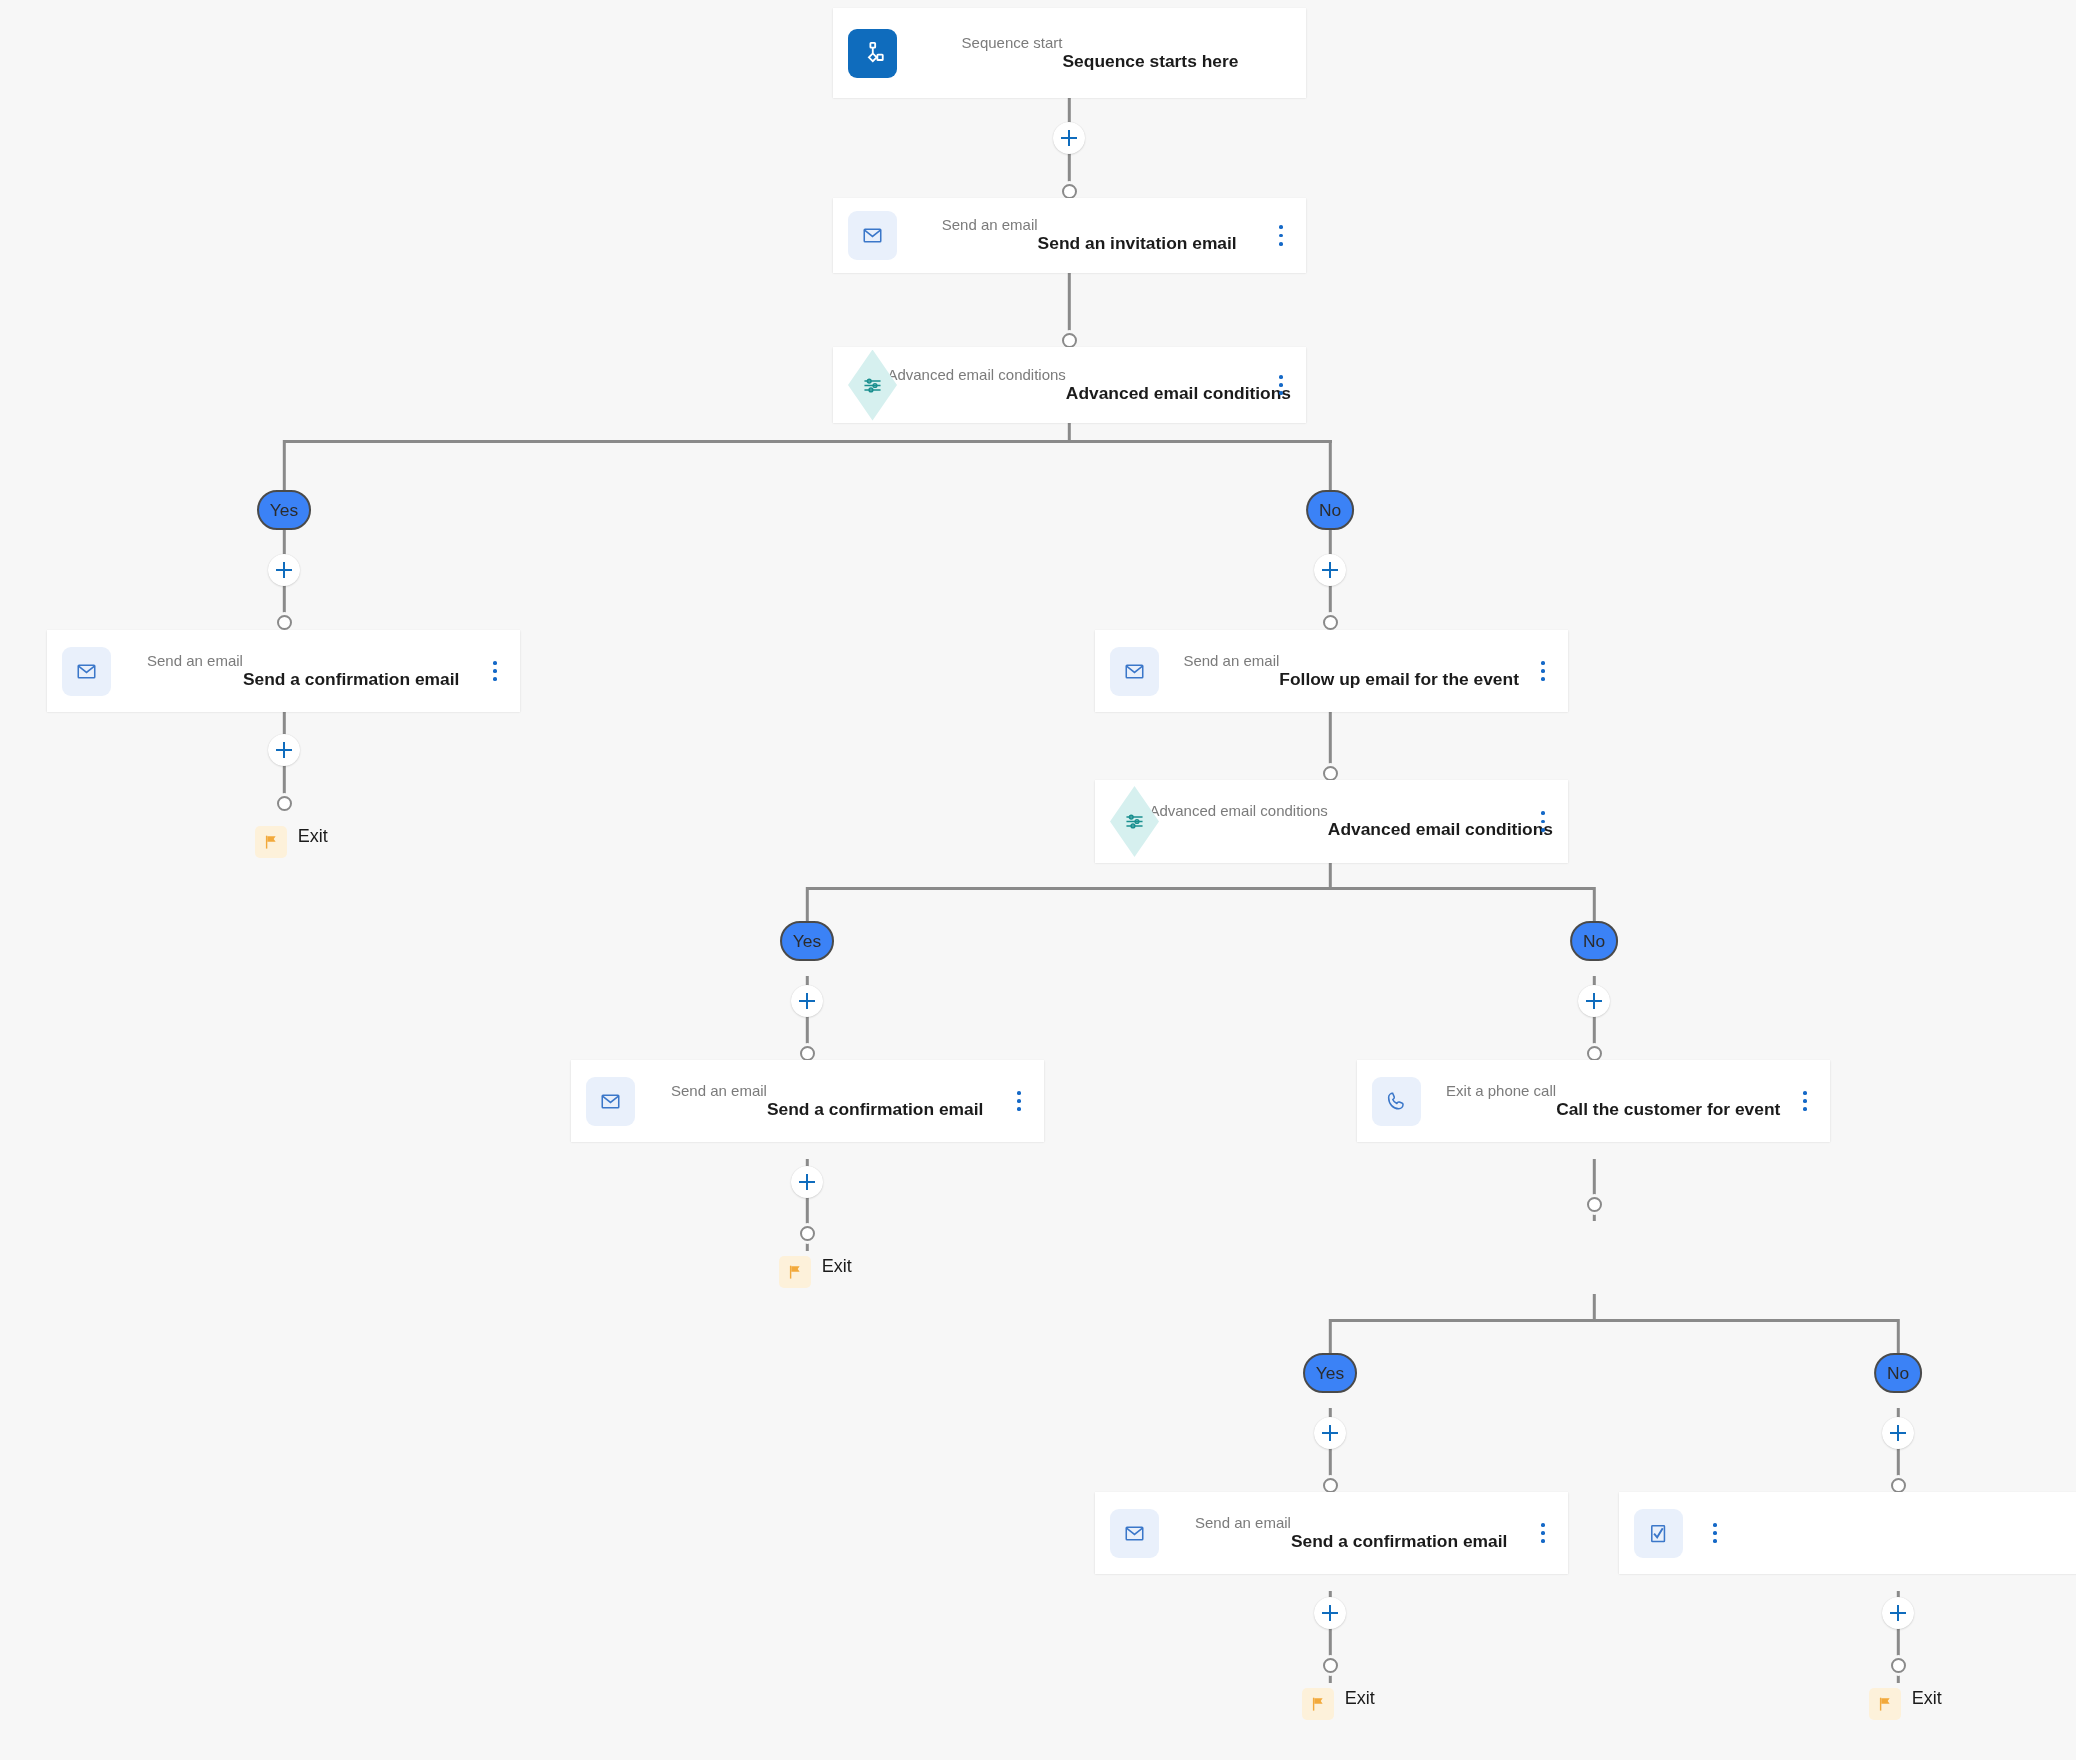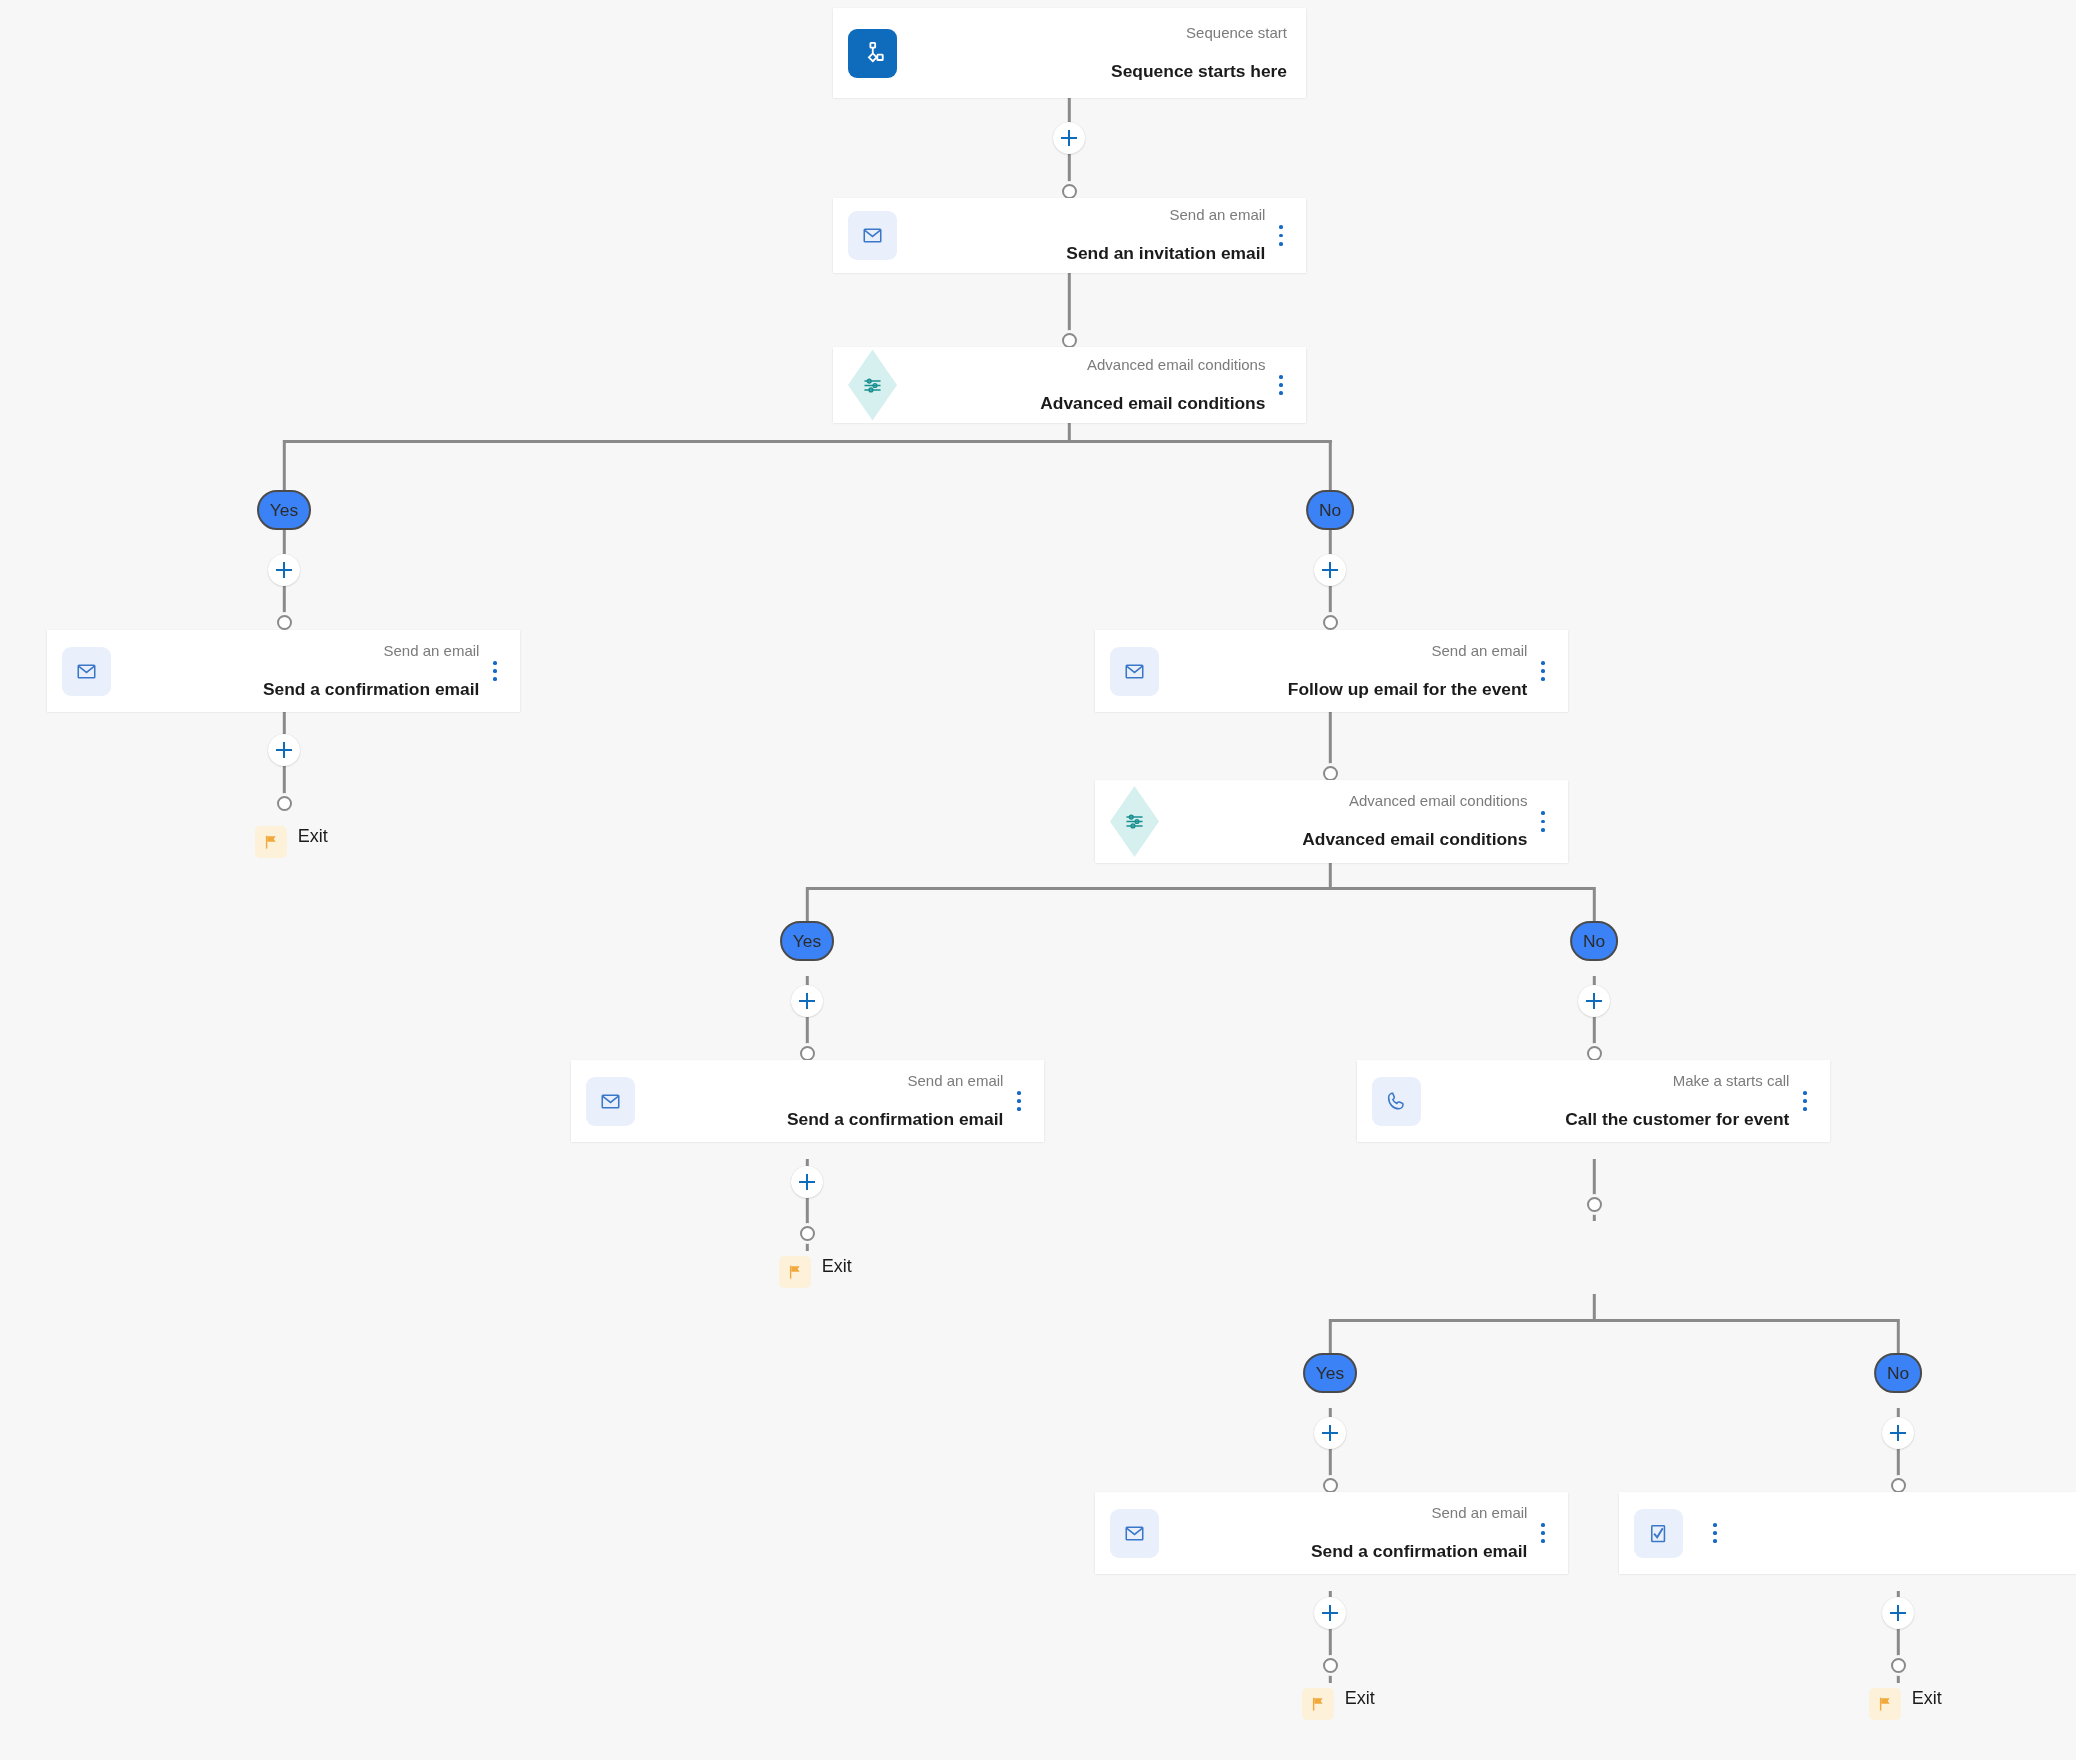--- a/index.html
+++ b/index.html
@@ -77,21 +77,21 @@
     display: flex;
     align-items: center;
     justify-content: center;
   }
   .diamond.phone-diamond {
     background: #e1ecfb;
   }
 
   .card-text {
     display: flex;
-    flex-direction: column;
+    flex-direction: row;
     justify-content: center;
     flex: 1 1 auto;
     min-width: 0;
     text-align: right;
   }
   .card-kicker {
     font-size: 15px;
     line-height: 1.32;
     color: #7b7b7b;
     white-space: nowrap;
@@ -458,21 +458,21 @@
 
   <div class="card" style="left:1357px; top:1060px; width:473px; height:82px;">
     <div class="card-icon">
       <div class="tile">
         <svg width="23" height="23" viewBox="0 0 24 24" fill="none" stroke="#3b77c9" stroke-width="1.6" stroke-linejoin="round">
           <path d="M7.6 3.4c0.8 0 1.3 0.4 1.6 1.2l1 2.6c0.3 0.8 0.1 1.4-0.5 1.9l-1 0.8c0.8 1.9 2.3 3.4 4.2 4.2l0.8-1c0.5-0.6 1.1-0.8 1.9-0.5l2.6 1c0.8 0.3 1.2 0.8 1.2 1.6 0 2.4-2 4.4-4.4 4.4C9.2 19.6 4.4 14.8 4.4 7.8c0-2.4 2-4.4 4.4-4.4z" transform="translate(-0.6,0)"></path>
         </svg>
       </div>
     </div>
     <div class="card-text">
-      <div class="card-kicker">Make a starts call</div>
+      <div class="card-kicker">Exit a phone call</div>
       <div class="card-title">Call the customer for event</div>
     </div>
     <div class="kebab">
       <span></span>
         <span></span>
         <span></span>
     </div>
   </div>
 
   <div class="dot" style="left:1594px; top:1204px;"></div>

